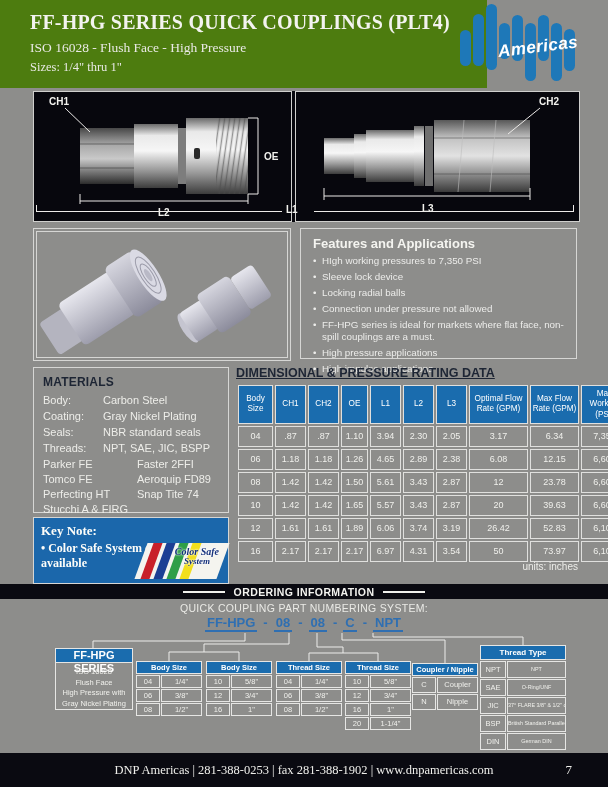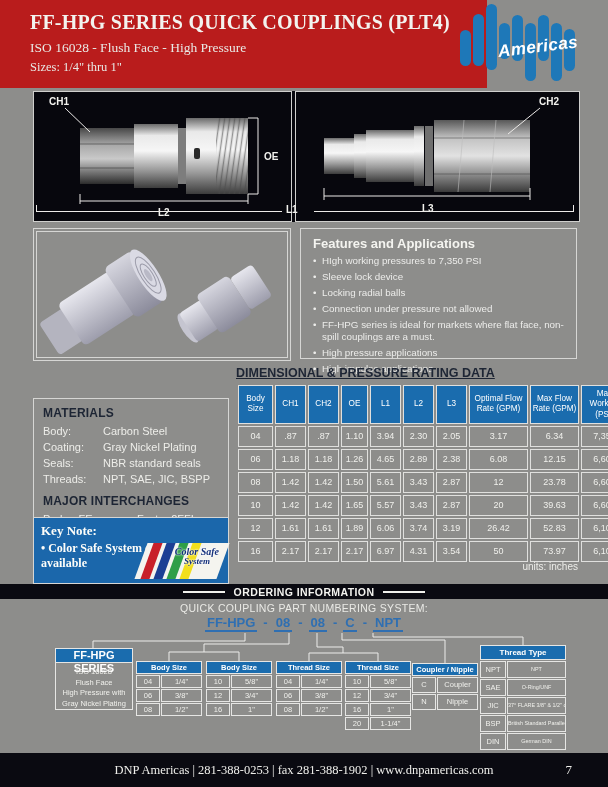--- a/index.html
+++ b/index.html
@@ -2,21 +2,21 @@
 <html><head>
 <meta charset="utf-8">
 <style>
   html,body{margin:0;padding:0;background:#666;}
   .page{
     position:relative; width:608px; height:787px; overflow:hidden;
     background:#8d8d8b; font-family:"Liberation Sans",sans-serif;
     -webkit-font-smoothing:antialiased;
   }
   
-  .header{position:absolute;left:0;top:0;width:487px;height:88px;background:#b91c1c;}
+  .header{position:absolute;left:0;top:0;width:487px;height:88px;background:#4d7c0f;}
   .hdr-title{position:absolute;left:30px;top:11px;color:#f3f3ef;font-family:"Liberation Serif",serif;font-weight:bold;font-size:20px;letter-spacing:.2px;}
   .hdr-sub{position:absolute;left:30px;top:40px;color:#e9e9e5;font-family:"Liberation Serif",serif;font-size:13.5px;}
   .hdr-sizes{position:absolute;left:30px;top:60px;color:#e9e9e5;font-family:"Liberation Serif",serif;font-size:12.5px;}
   .logo{position:absolute;left:456px;top:3px;width:146px;height:82px;}
   
   .photo-strip{position:absolute;left:33px;top:91px;width:545px;height:131px;background:#07070d;}
   .photo-panel{position:absolute;top:91px;height:129px;background:#07070d;border:1px solid #cfcfcd;}
   .photo-left{left:33px;width:257px;}
   .photo-right{left:295px;width:283px;}
   .dim-line{position:absolute;height:1px;background:#eceae8;}
@@ -26,21 +26,21 @@
   
   .panel{border:1px solid #d6d6d4;}
   .render-panel{position:absolute;left:33px;top:228px;width:256px;height:131px;background:#8d8d8b;}
   .render-inner{position:absolute;left:2px;top:2px;right:2px;bottom:2px;border:1px solid #d6d6d4;}
   .features-panel{position:absolute;left:300px;top:228px;width:277px;height:131px;box-sizing:border-box;padding:7px 12px 0 12px;}
   .features-title{color:#f4f4f0;font-weight:bold;font-size:13px;margin:0 0 4px 0;}
   .features-list{list-style:none;margin:0;padding:0;color:#ececе8;}
   .features-list li{color:#ececе8;color:#ececEA;color:#ececea;font-size:9.8px;line-height:1.22;padding-left:9px;position:relative;margin-bottom:4px;}
   .features-list li::before{content:"•";position:absolute;left:0;top:0;}
   
-  .materials-panel{position:absolute;left:33px;top:367px;width:196px;height:146px;box-sizing:border-box;padding:7px 9px;margin-top:31px;}
+  .materials-panel{position:absolute;left:33px;top:367px;width:196px;height:146px;box-sizing:border-box;padding:7px 9px;}
   .navy-head{color:#1d2534;font-weight:bold;font-size:12px;letter-spacing:.2px;margin:0 0 5px 0;}
   .mat-row{display:flex;margin-bottom:4px;}
   .mat-label{width:60px;color:#ededE9;color:#ededе9;color:#ededе9;}
   .mat-label,.mat-value{color:#ededе9;color:#ededEB;color:#edede9;font-size:11px;}
   .inter-grid{display:grid;grid-template-columns:94px 1fr;row-gap:3px;}
   .inter-cell{color:#edede9;font-size:11px;}
   
   .keynote{position:absolute;left:33px;top:517px;width:196px;height:67px;background:#1b67ab;border:1px solid #d6d6d4;box-sizing:border-box;padding:5px 7px;}
   .keynote-title{color:#fdfdf9;font-family:"Liberation Serif",serif;font-weight:bold;font-size:13px;}
   .keynote-bullet{color:#fdfdf9;font-family:"Liberation Serif",serif;font-weight:bold;font-size:12px;width:150px;line-height:1.25;margin-top:2px;}
@@ -260,21 +260,20 @@
         </div>
         <div class="mat-row">
           <span class="mat-label">Seals:</span>
           <span class="mat-value">NBR standard seals</span>
         </div>
         <div class="mat-row">
           <span class="mat-label">Threads:</span>
           <span class="mat-value">NPT, SAE, JIC, BSPP</span>
         </div>
       </div>
-    <div class="navy-head" style="margin-top:9px;">MAJOR INTERCHANGES</div>
     <div class="inter-grid">
         <span class="inter-cell">Parker FE</span>
         <span class="inter-cell">Faster 2FFI</span>
         <span class="inter-cell">Tomco FE</span>
         <span class="inter-cell">Aeroquip FD89</span>
         <span class="inter-cell">Perfecting HT</span>
         <span class="inter-cell">Snap Tite 74</span>
         <span class="inter-cell">Stucchi A &amp; FIRG</span>
         <span class="inter-cell"></span>
       </div>

